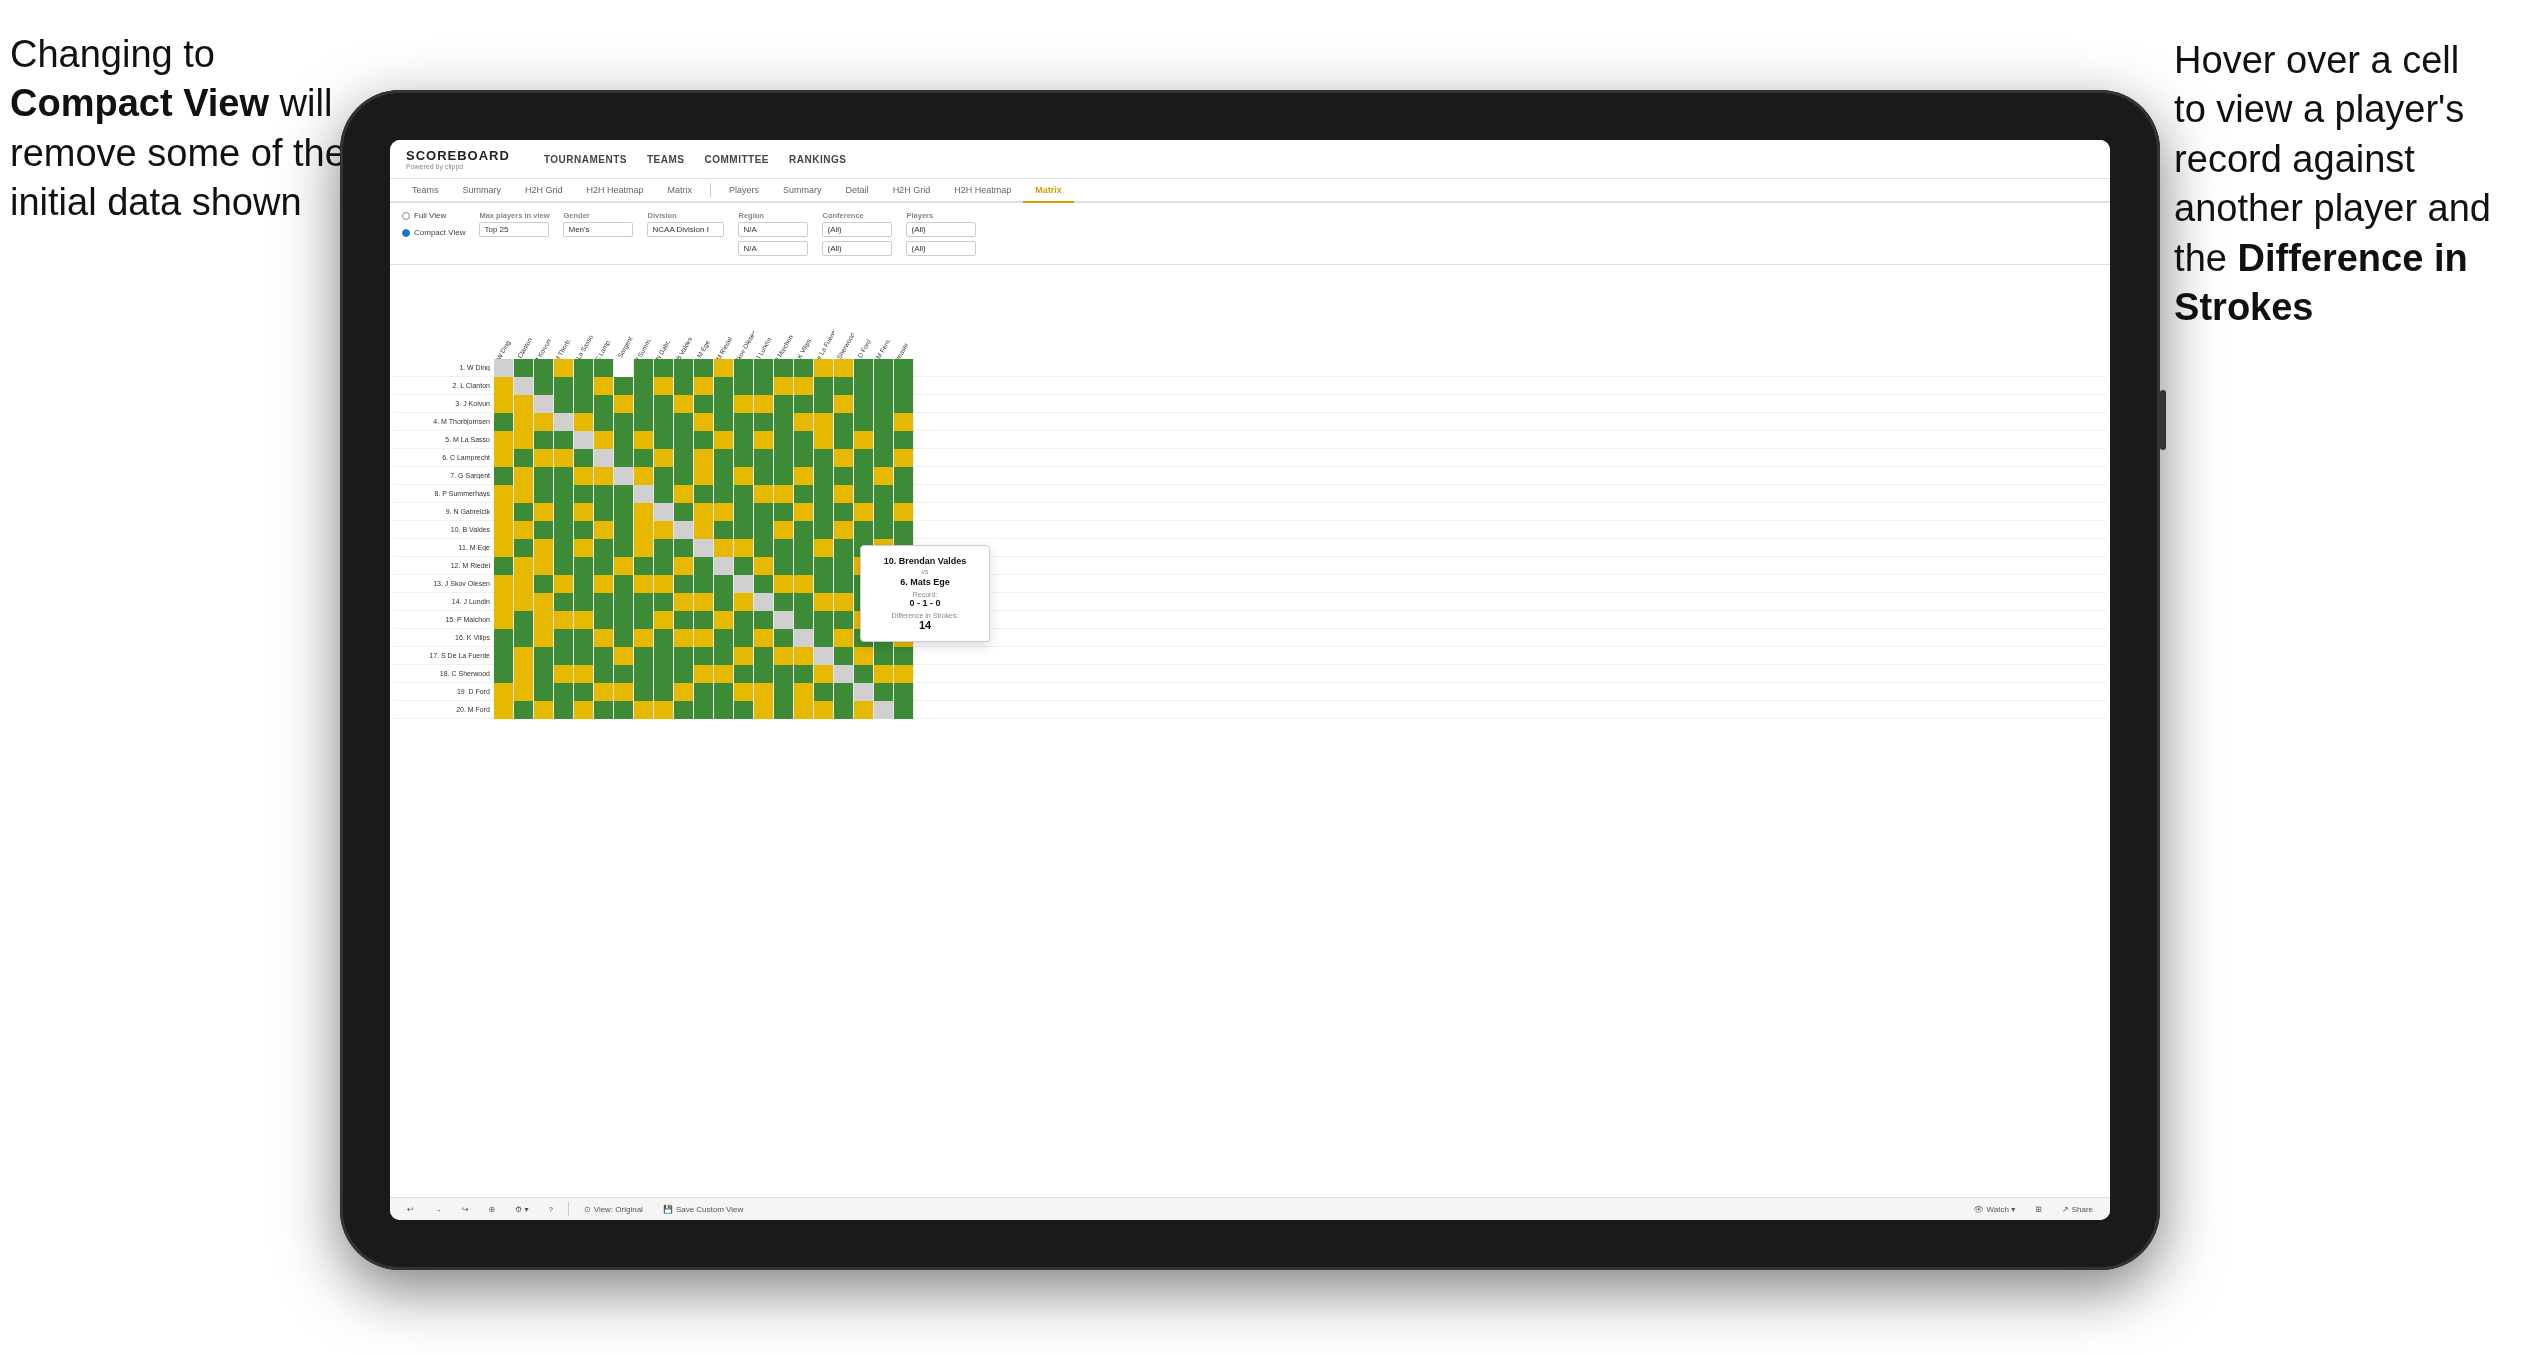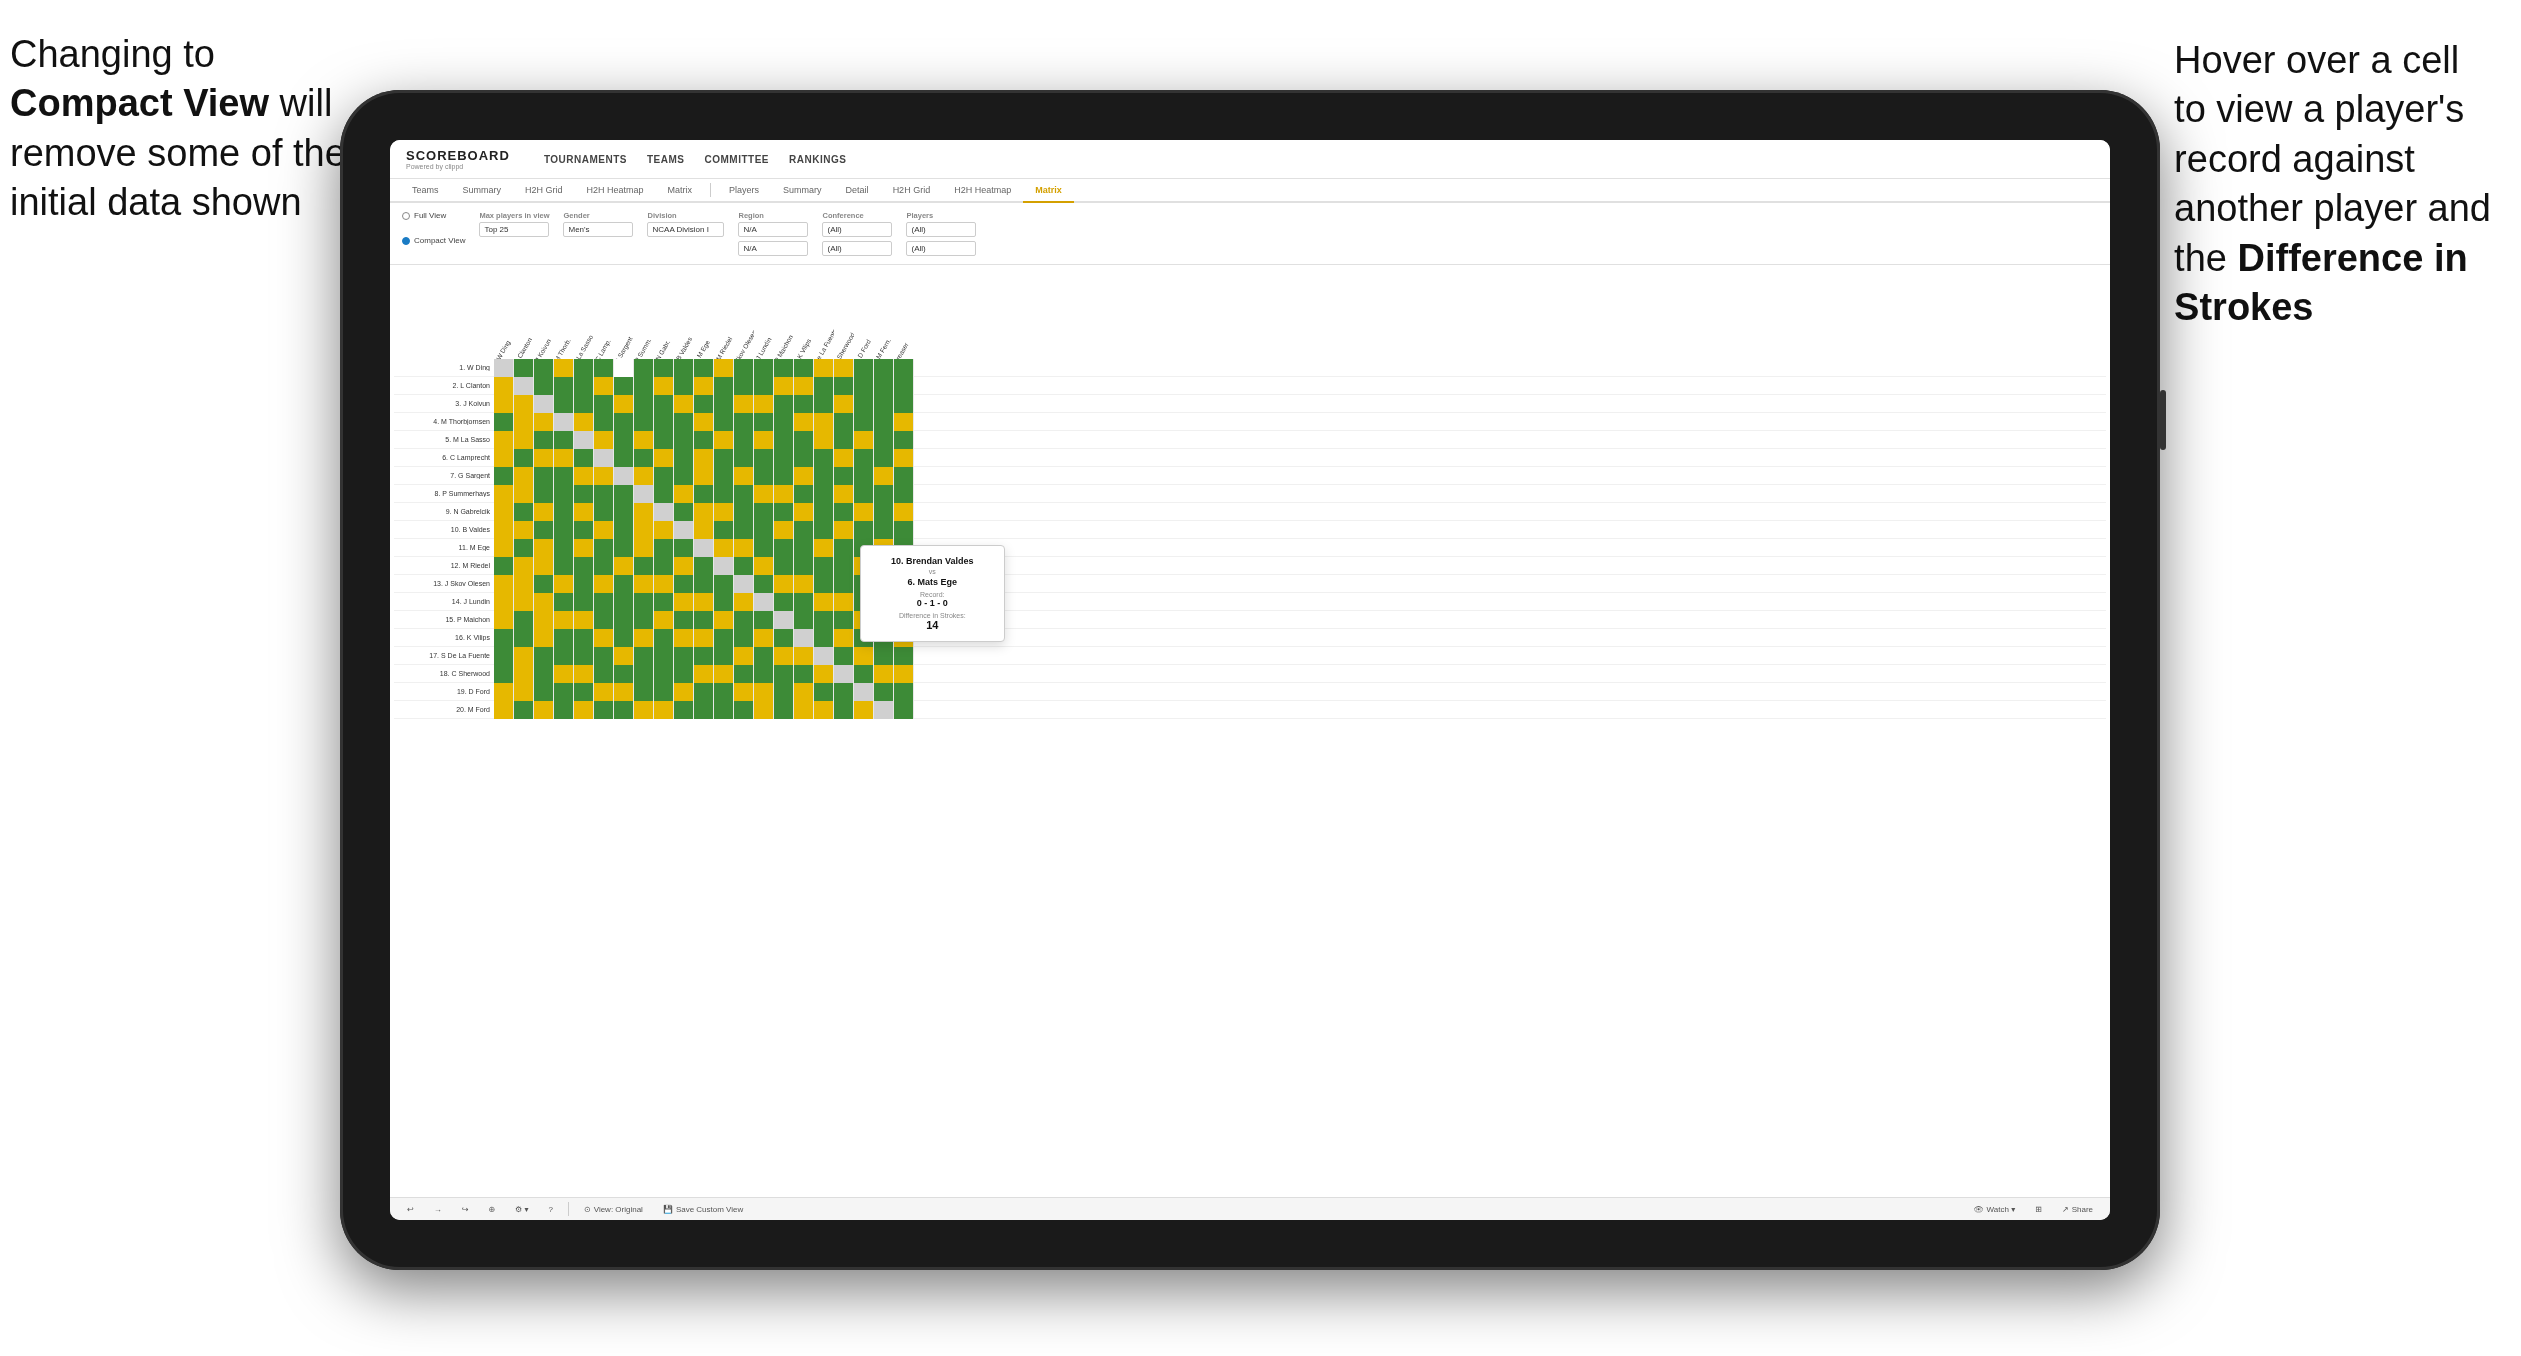--- a/index.html
+++ b/index.html
@@ -167,21 +167,21 @@
       gap: 14px;
       padding: 8px 12px;
       background: #fff;
       border-bottom: 1px solid #e0e0e0;
       flex-wrap: wrap;
     }
 
     .view-toggle {
       display: flex;
       flex-direction: column;
-      gap: 16px;
+      gap: 8px;
       font-size: 8px;
       color: #444;
     }
     .radio-option {
       display: flex;
       align-items: center;
       gap: 4px;
     }
     .radio-circle {
       width: 8px; height: 8px;
@@ -281,21 +281,21 @@
     .cell-yellow { background: #e6b800; }
     .cell-white { background: #fff; }
     .cell-diagonal { background: #d0d0d0; }
 
     
     .tooltip-popup {
       position: absolute;
       background: #fff;
       border: 1px solid #ccc;
       border-radius: 4px;
-      padding: 10px 30px;
+      padding: 10px 16px;
       box-shadow: 0 4px 12px rgba(0,0,0,0.15);
       font-size: 8px;
       color: #333;
       z-index: 100;
       min-width: 130px;
       text-align: center;
       left: 470px;
       top: 280px;
     }
     .tooltip-title {

